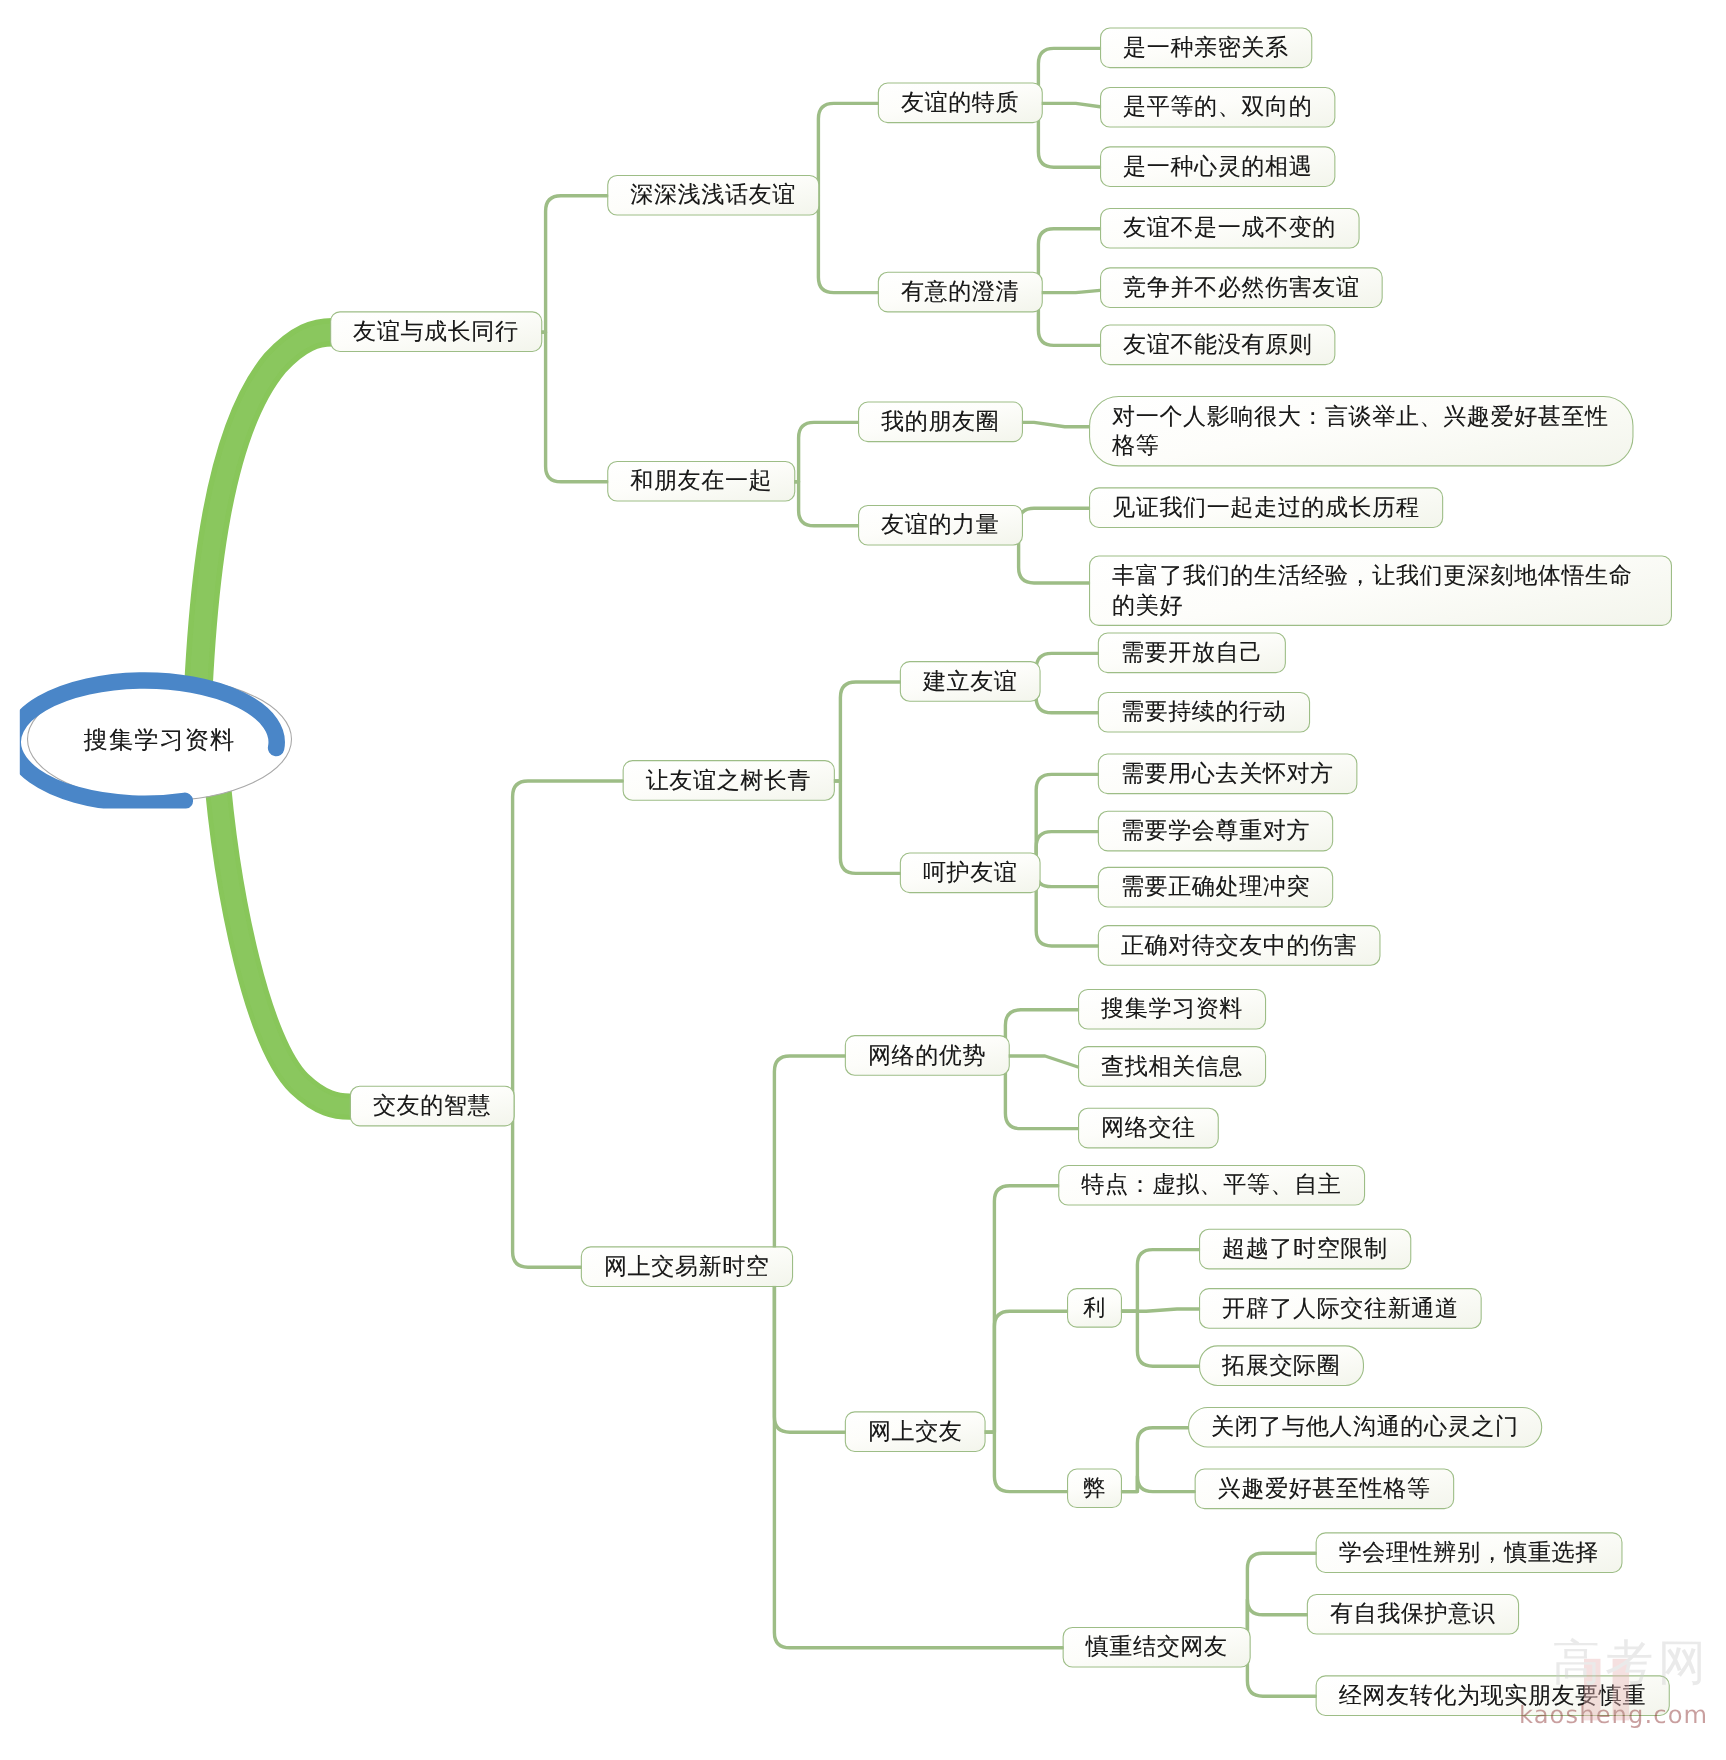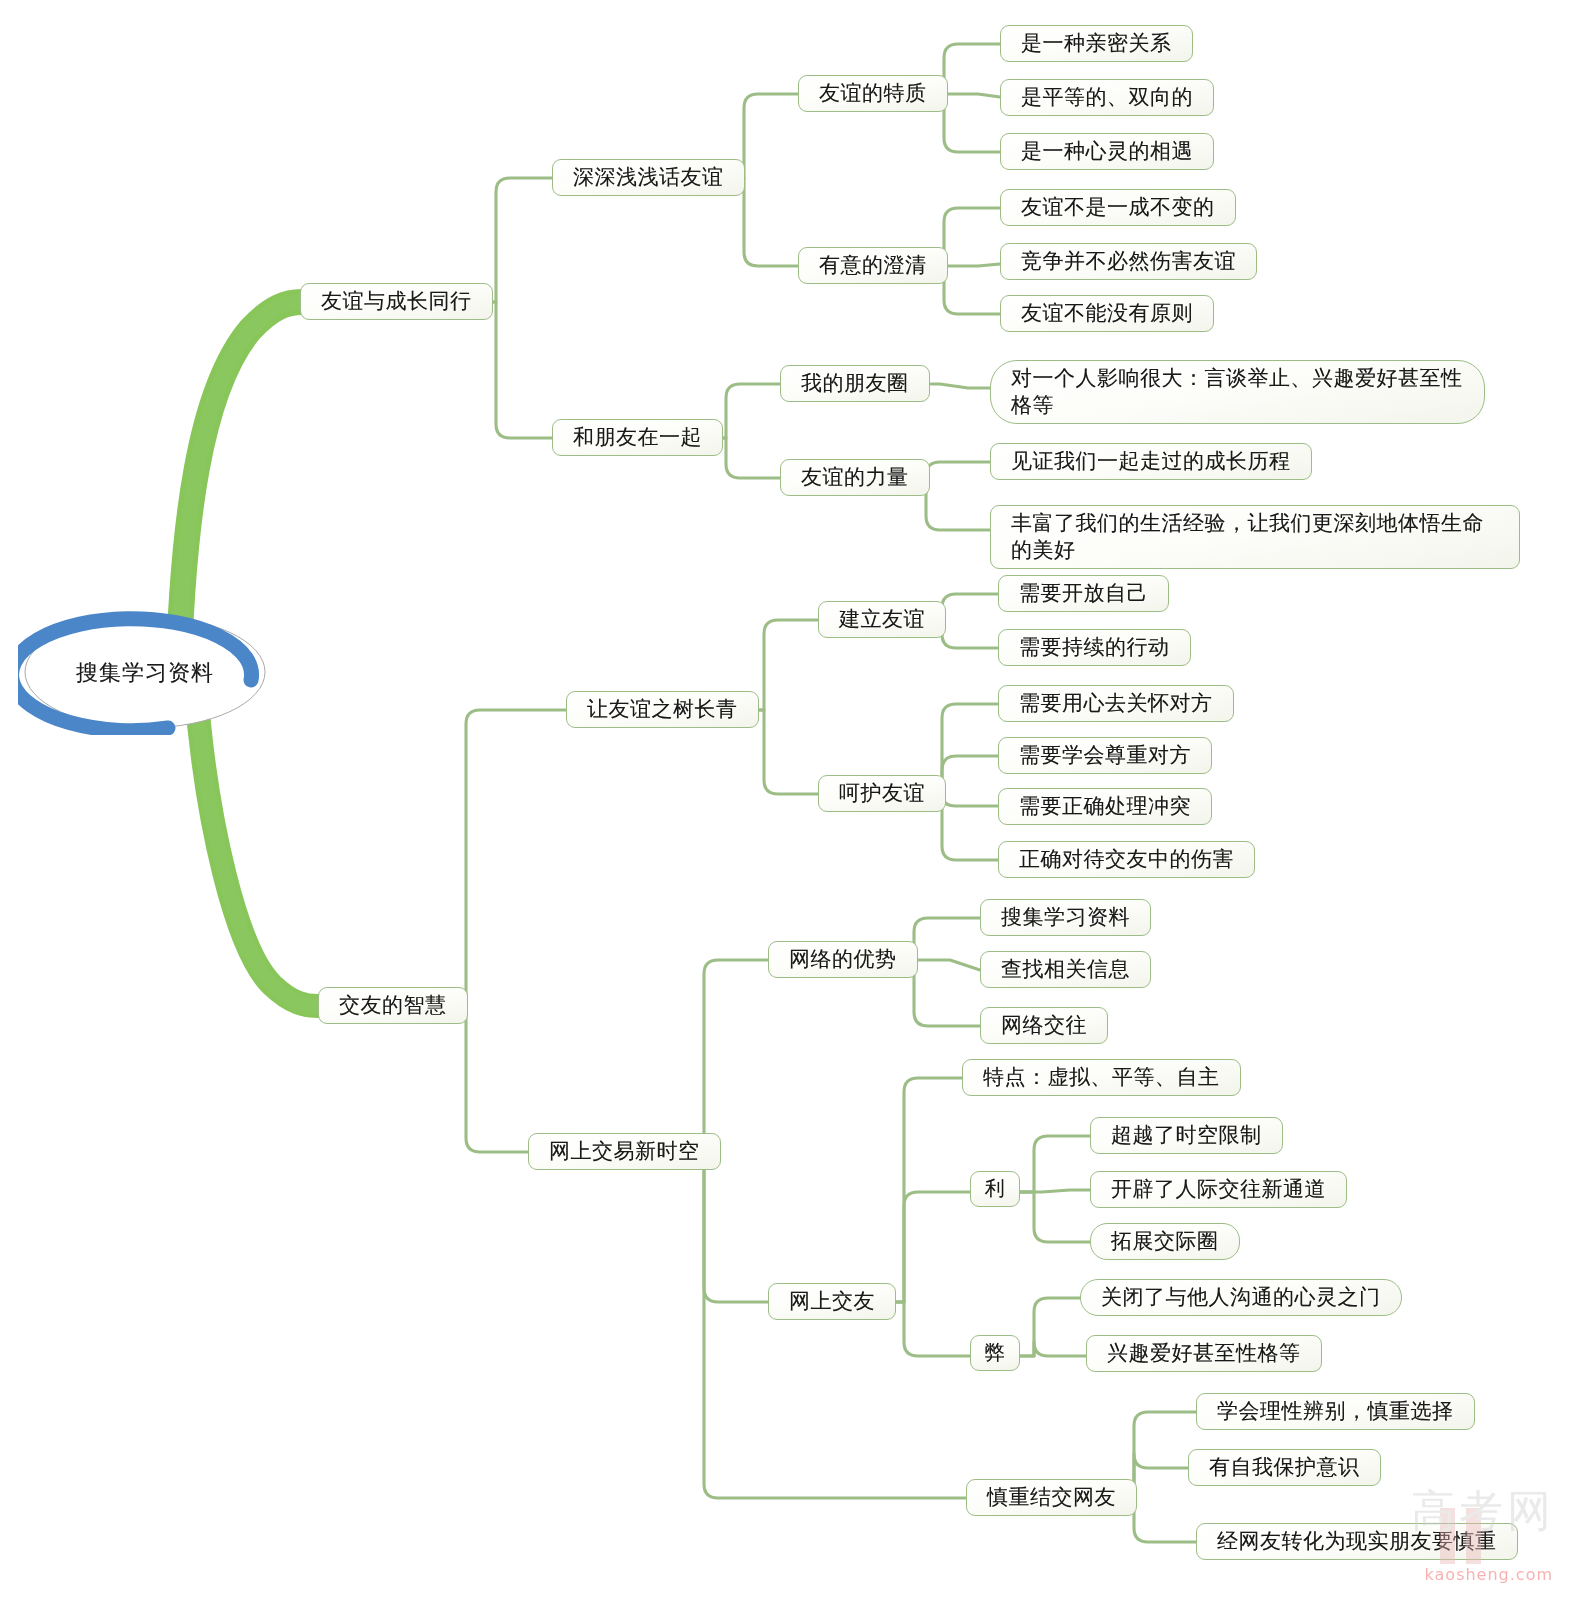--- a/index.html
+++ b/index.html
@@ -70,22 +70,22 @@
     pointer-events:none;
     opacity:.42;
   }
   #wm-cn{
     position:absolute;right:8px;top:6px;
     font-size:44px;color:#cfcfcf;
     letter-spacing:4px;
     font-family:"DejaVu Sans","Liberation Sans",sans-serif;
   }
   #wm-en{
-    position:absolute;right:10px;bottom:12px;
-    font-size:16px;color:#ef4444;letter-spacing:1px;
+    position:absolute;right:10px;bottom:24px;
+    font-size:22px;color:#7f1d1d;letter-spacing:1px;
   }
   .wm-bar{position:absolute;bottom:32px;width:15px;height:56px;background:#e9b7b7;}
   .wm-bar.b1{right:108px;}
   .wm-bar.b2{right:82px;}
 </style>
 </head>
 <body>
 
 <div id="canvas">
 

